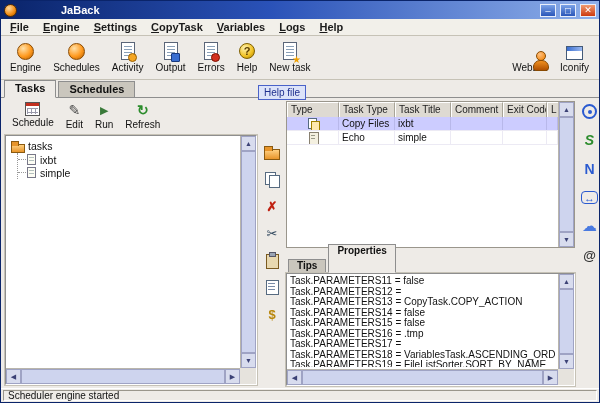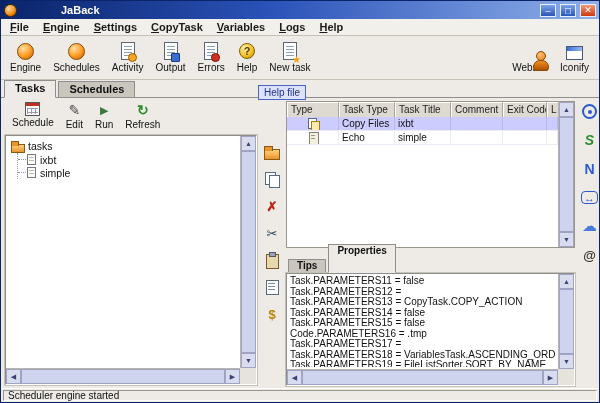--- a/index.html
+++ b/index.html
@@ -416,21 +416,21 @@
         <div class="btab">Tips</div>
         <div class="btab active">Properties</div>
       </div>
     <div class="props-box">
       <div class="props-list">
           <div class="prop-line">Task.PARAMETERS11 = false</div>
           <div class="prop-line">Task.PARAMETERS12 =</div>
           <div class="prop-line">Task.PARAMETERS13 = CopyTask.COPY_ACTION</div>
           <div class="prop-line">Task.PARAMETERS14 = false</div>
           <div class="prop-line">Task.PARAMETERS15 = false</div>
-          <div class="prop-line">Code.PARAMETERS16 = .tmp</div>
+          <div class="prop-line">Task.PARAMETERS16 = .tmp</div>
           <div class="prop-line">Task.PARAMETERS17 =</div>
           <div class="prop-line">Task.PARAMETERS18 = VariablesTask.ASCENDING_ORDER</div>
           <div class="prop-line">Task.PARAMETERS19 = FileListSorter.SORT_BY_NAME</div>
         </div>
       <div class="vscroll props-vscroll">
           <div class="sb-arrow">▲</div>
           <div class="sb-track">
             <div class="sb-thumb"></div>
           </div>
           <div class="sb-arrow">▼</div>

